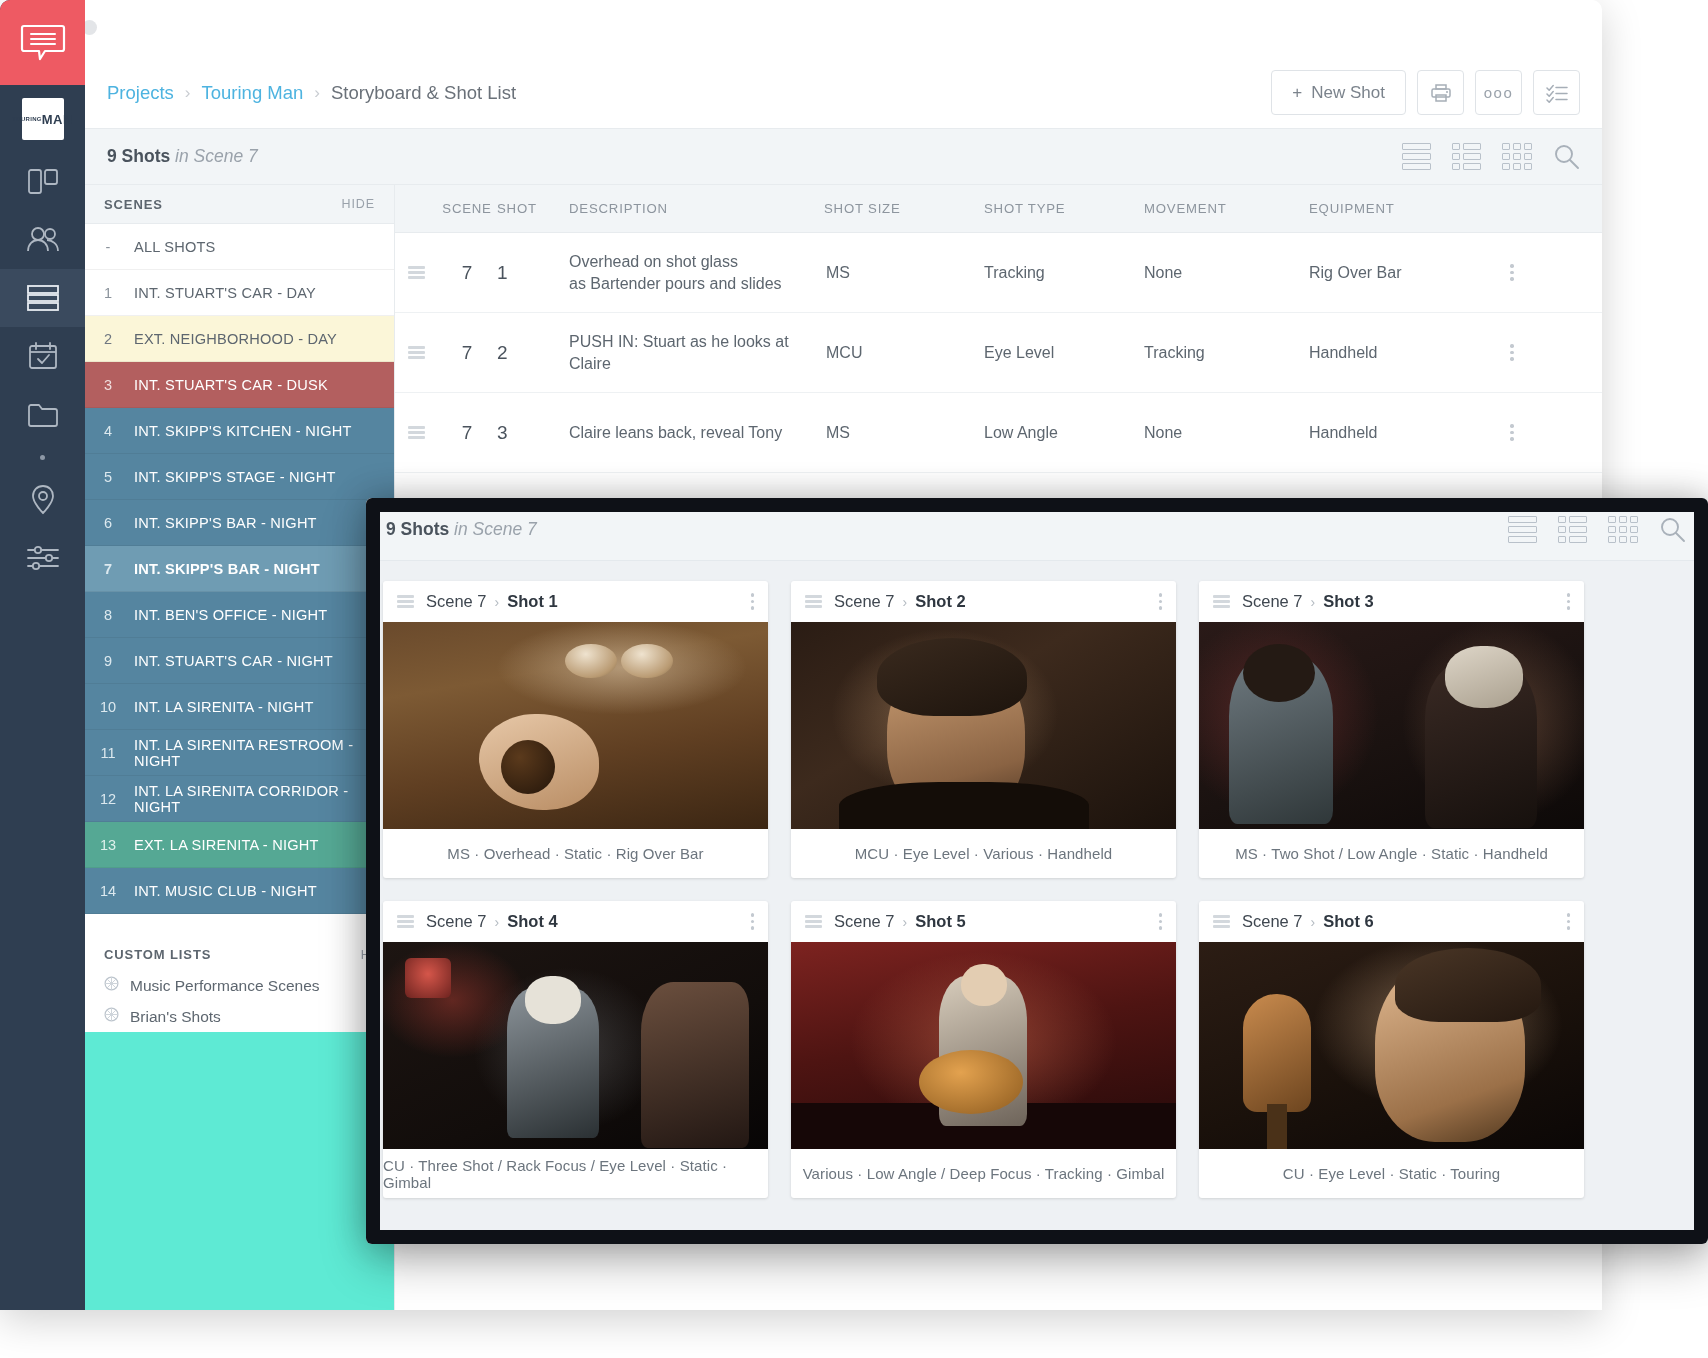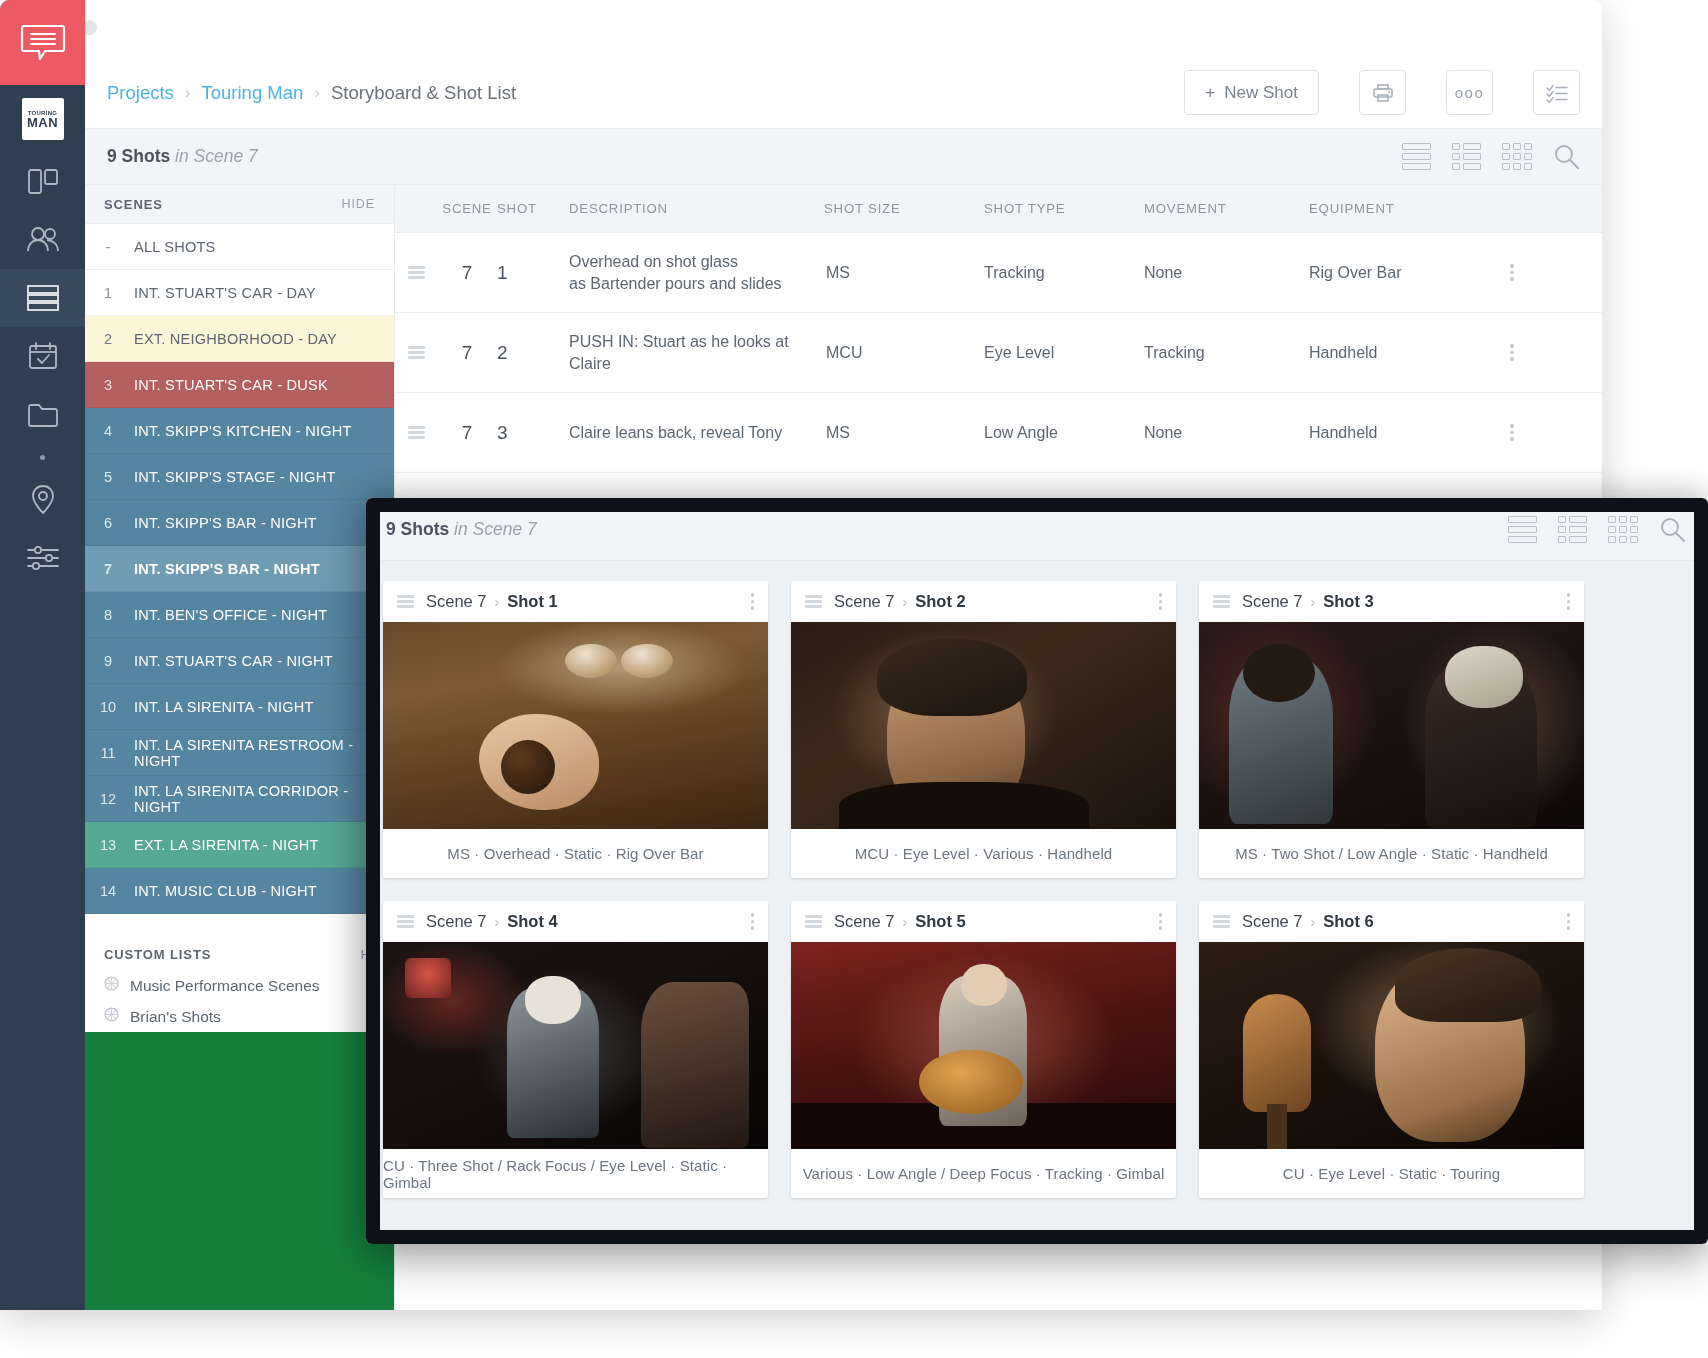--- a/index.html
+++ b/index.html
@@ -33,21 +33,21 @@
   }
   .rail-logo {
     width:85px; height:85px; background:#ee5a63;
     display:flex; align-items:center; justify-content:center;
   }
   .rail-proj {
     width:85px; height:68px; display:flex; align-items:center; justify-content:center;
   }
   .proj-thumb {
     width:42px; height:42px; background:#fff; border-radius:2px;
-    display:flex; flex-direction:column; align-items:center; justify-content:center;
+    display:flex; flex-direction:row; align-items:center; justify-content:center;
     line-height:1;
   }
   .proj-thumb .t1 { font-size:6px; color:#2f3e51; letter-spacing:.3px; font-weight:bold; }
   .proj-thumb .t2 { font-size:13px; color:#2f3e51; font-weight:bold; letter-spacing:.5px; }
   .rail-item {
     width:85px; height:58px; display:flex; align-items:center; justify-content:center;
     cursor:pointer;
   }
   .rail-item.active { background:#3a4a5e; }
   .rail-item svg { display:block; }
@@ -63,21 +63,21 @@
   .crumbs a { color:#4db3e0; text-decoration:none; cursor:pointer; }
   .crumbs .sep { color:#c9cdd2; margin:0 11px; font-size:17px; }
   .crumbs .cur { color:#6a7179; }
   .crumb-actions { margin-left:auto; margin-right:22px; display:flex; gap:11px; align-items:center; }
   .btn {
     height:45px; border:1px solid #dfe3e7; border-radius:4px; background:#fff;
     display:flex; align-items:center; justify-content:center; color:#7b838c;
     font-size:17px; cursor:pointer;
   }
   .btn-new { padding:0 20px; gap:9px; }
-  .btn-ico { width:47px;margin-left:29px; }
+  .btn-ico { width:47px; }
   .btn-ico.ooo { letter-spacing:1.5px; font-size:15px; color:#9aa2ab; }
 
   
   .subbar {
     position:absolute; left:85px; top:128px; width:1517px; height:57px;
     background:#f2f5f7; border-top:1px solid #e7ebee; border-bottom:1px solid #e7ebee;
     display:flex; align-items:center;
   }
   .shotcount { margin-left:22px; font-size:17.5px; color:#59626c; }
   .shotcount i { color:#9aa2ab; }
@@ -89,21 +89,21 @@
   .vi .r { display:flex; gap:3px; }
   .vi span { border:1.6px solid #b9c1ca; border-radius:1px; display:block; }
   .vi.list span { width:29px; height:7px; }
   .vi.mix span.s { width:8px; height:7px; }
   .vi.mix span.l { width:18px; height:7px; }
   .vi.grid span { width:8px; height:7px; }
 
   
   .scenes {
     position:absolute; left:85px; top:185px; width:310px; height:1125px;
-    background:#15803d; border-right:1px solid #e7ebee;
+    background:#5eead4; border-right:1px solid #e7ebee;
   }
   .scenes-head {
     height:39px; background:#f2f5f7; border-bottom:1px solid #e7ebee;
     display:flex; align-items:center; padding:0 19px;
   }
   .scenes-head .ttl { font-size:13px; letter-spacing:.9px; color:#5d666f; font-weight:bold; }
   .scenes-head .hide { margin-left:auto; font-size:12.5px; letter-spacing:.9px; color:#9aa2ab; cursor:pointer; }
   .srow {
     display:flex; align-items:center; height:46px; border-bottom:1px solid rgba(0,0,0,0.06);
     cursor:pointer; font-size:14.6px;

